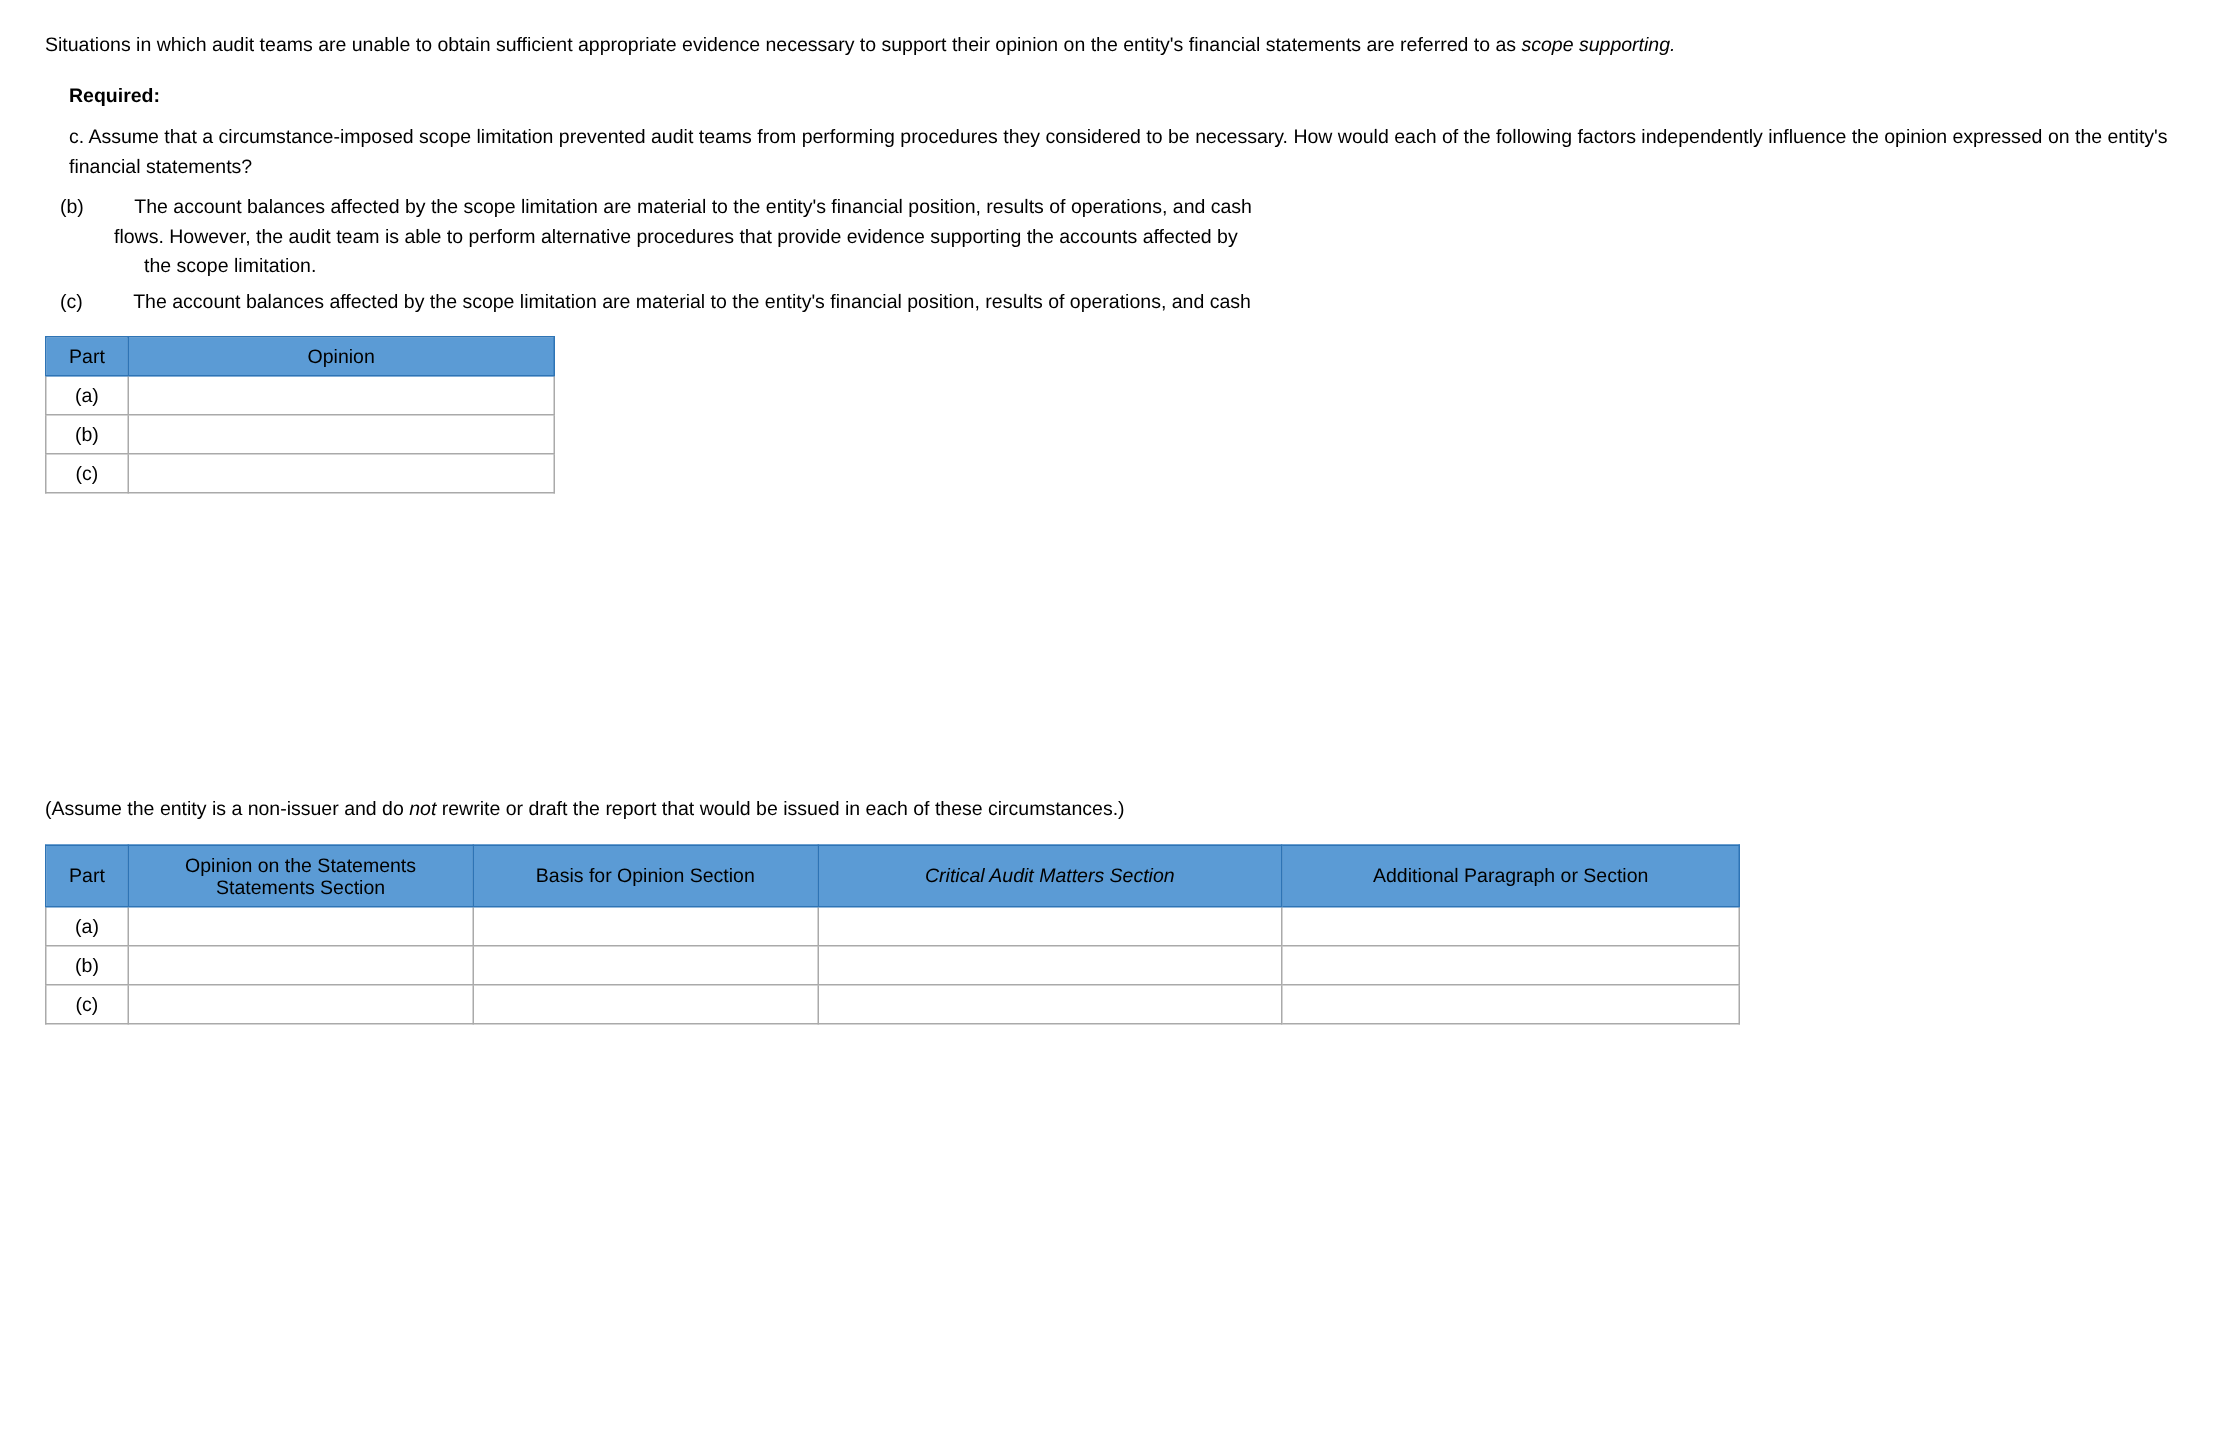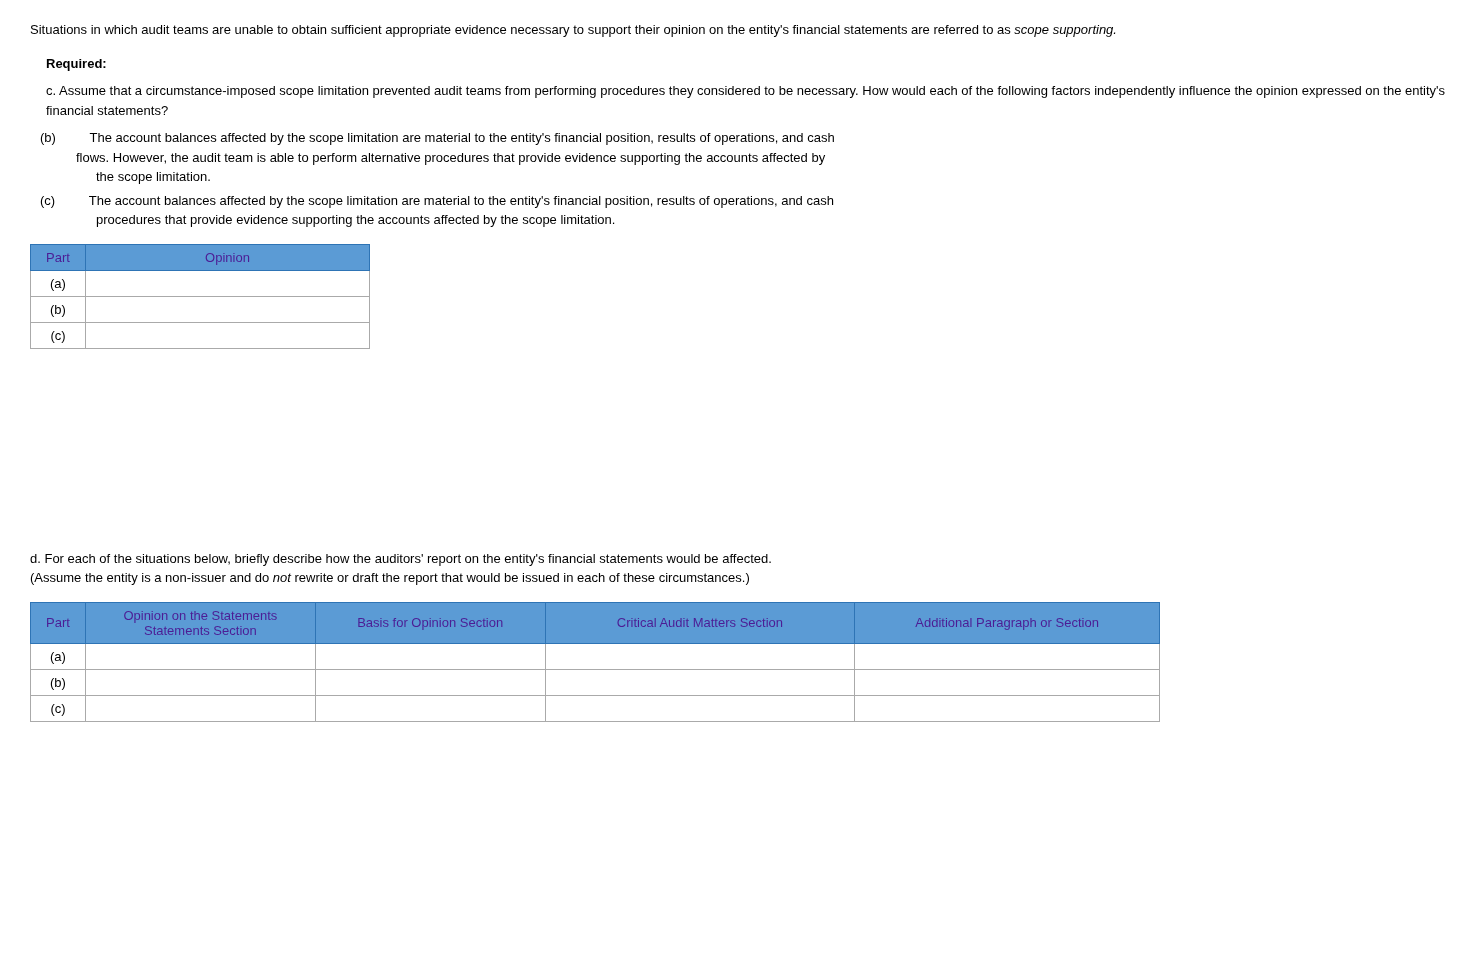--- a/index.html
+++ b/index.html
@@ -42,21 +42,21 @@
       font-size: 13px;
     }
     table.small-table {
       width: 340px;
     }
     table.large-table {
       width: 1130px;
     }
     th {
       background-color: #5b9bd5;
-      color: #4c1d95;
+      color: #000000;
       border: 1px solid #2e74b5;
       padding: 5px 8px;
       text-align: center;
       font-weight: normal;
     }
     td {
       border: 1px solid #aaa;
       padding: 4px 8px;
       height: 26px;
       vertical-align: middle;
@@ -81,20 +81,21 @@
       width: 55px;
     }
     .large-table th:nth-child(2) {
       width: 230px;
     }
     .large-table th:nth-child(3) {
       width: 230px;
     }
     .large-table th:nth-child(4) {
       width: 310px;
+      font-style: italic;
     }
     .large-table th:nth-child(5) {
       width: 305px;
     }
     .italic {
       font-style: italic;
     }
     .bold {
       font-weight: bold;
     }
@@ -118,21 +119,20 @@
   <div class="list-item">
     <span>(b)</span>
     <span class="list-item-indent">The account balances affected by the scope limitation are material to the entity's financial position, results of operations, and cash</span>
     <div class="list-item-indent" style="margin-left:36px;">flows. However, the audit team is able to perform alternative procedures that provide evidence supporting the accounts affected by</div>
     <div class="list-item-indent" style="margin-left:56px;">the scope limitation.</div>
   </div>
 
   <div class="list-item">
     <span>(c)</span>
     <span class="list-item-indent">The account balances affected by the scope limitation are material to the entity's financial position, results of operations, and cash</span>
-    <div class="list-item-indent" style="margin-left:56px;">procedures that provide evidence supporting the accounts affected by the scope limitation.</div>
   </div>
 </div>
 
 <div class="table-container">
   <table class="small-table">
     <thead>
       <tr>
         <th style="width:55px;">Part</th>
         <th style="width:285px;">Opinion</th>
       </tr>
@@ -150,23 +150,20 @@
         <td class="part-cell">(c)</td>
         <td class="data-cell"></td>
       </tr>
     </tbody>
   </table>
 </div>
 
 <div class="spacer"></div>
 
 <div class="d-section">
-  <div>
-    d. For each of the situations below, briefly describe how the auditors' report on the entity's financial statements would be affected.
-  </div>
   <div>
     (Assume the entity is a non-issuer and do <span class="italic">not</span> rewrite or draft the report that would be issued in each of these circumstances.)
   </div>
 </div>
 
 <div class="table-container">
   <table class="large-table">
     <thead>
       <tr>
         <th>Part</th>

